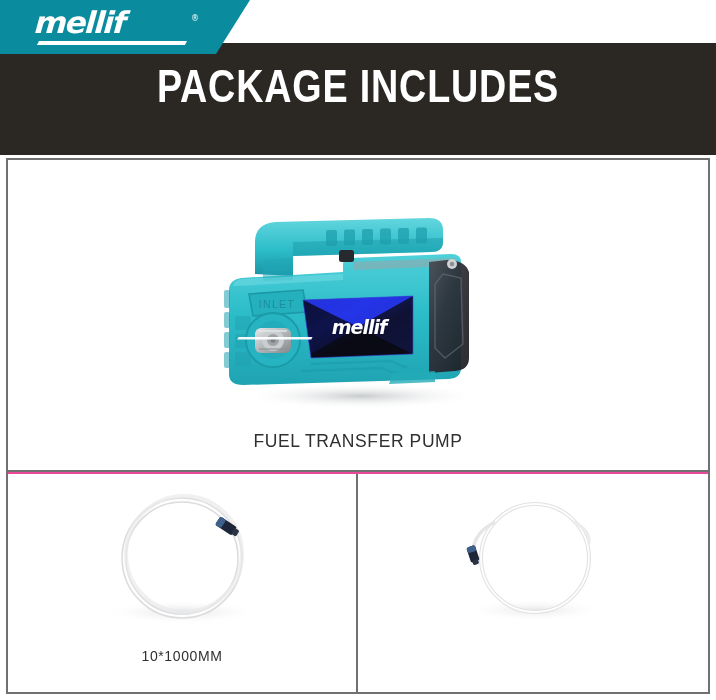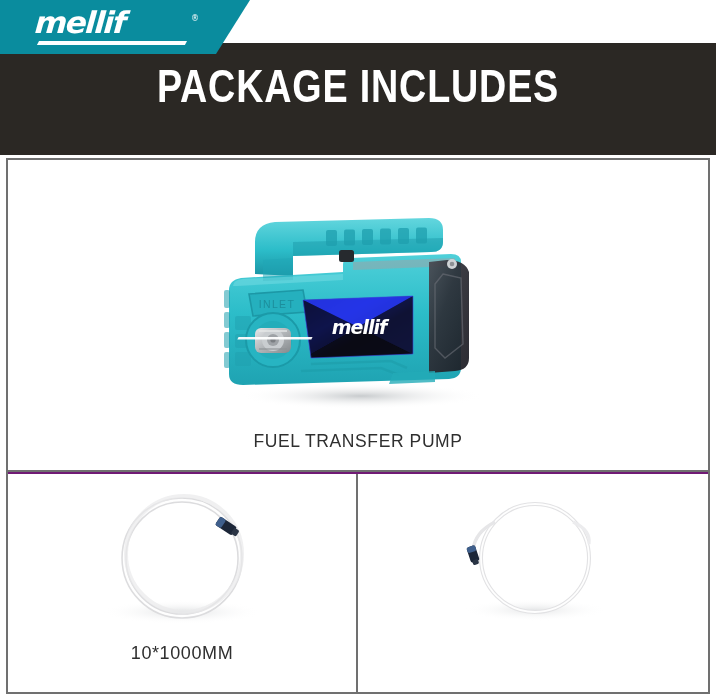--- a/index.html
+++ b/index.html
@@ -59,21 +59,21 @@
     transform-origin: center top;
     line-height: 52px;
     white-space: nowrap;
   }
 
   
   .frame {
     position: absolute; left: 6px; top: 158px;
     width: 704px; height: 536px;
     border: 2px solid #707070;
-    background: #701a75;
+    background: #ec4899;
   }
   .panel-main {
     position: absolute; left: 0; top: 0; width: 700px; height: 312px;
     background: #ffffff;
     border-bottom: 2px solid #707070;
   }
   .panel-row { position: absolute; left: 0; top: 314px; width: 700px; height: 218px; display: flex; }
   .panel-hose {
     position: relative; width: 350px; height: 218px; background: #ffffff;
   }
@@ -82,21 +82,21 @@
   .caption {
     position: absolute; left: 0; width: 100%;
     text-align: center;
     color: #2f2f2f;
     font-family: "Liberation Sans", sans-serif;
     font-size: 17px;
     letter-spacing: 0.6px;
     white-space: nowrap;
   }
   .caption-main { bottom: 18px; font-size: 17.5px; }
-  .caption-hose { bottom: 28px; font-size: 18px; }
+  .caption-hose { bottom: 28px; font-size: 14px; }
 
   
   .pump-stage {
     position: absolute; left: 50%; top: 8px;
     width: 330px; height: 250px;
     transform: translateX(-50%);
   }
   .pump-svg { width: 330px; height: 250px; display: block; }
 
   

